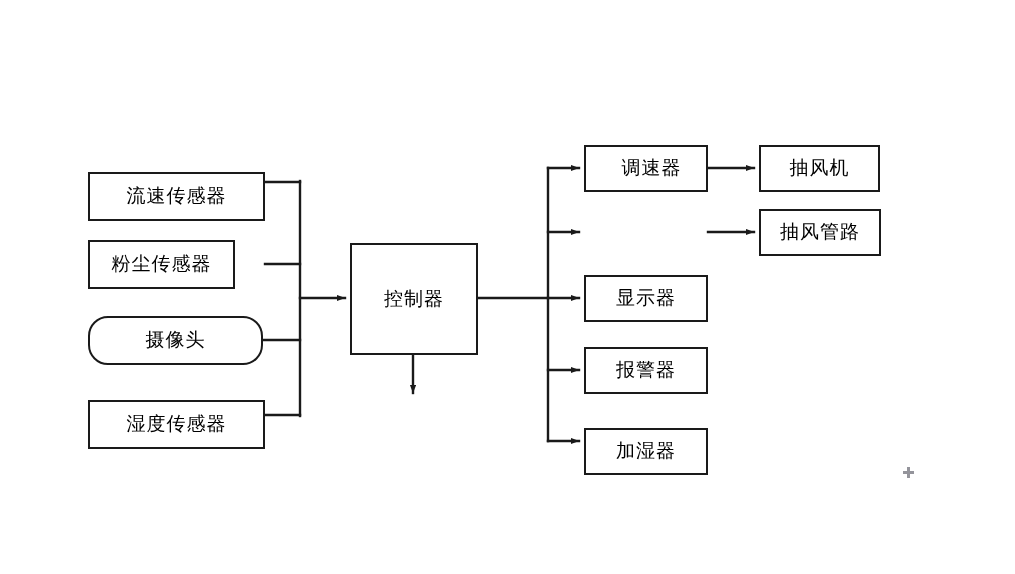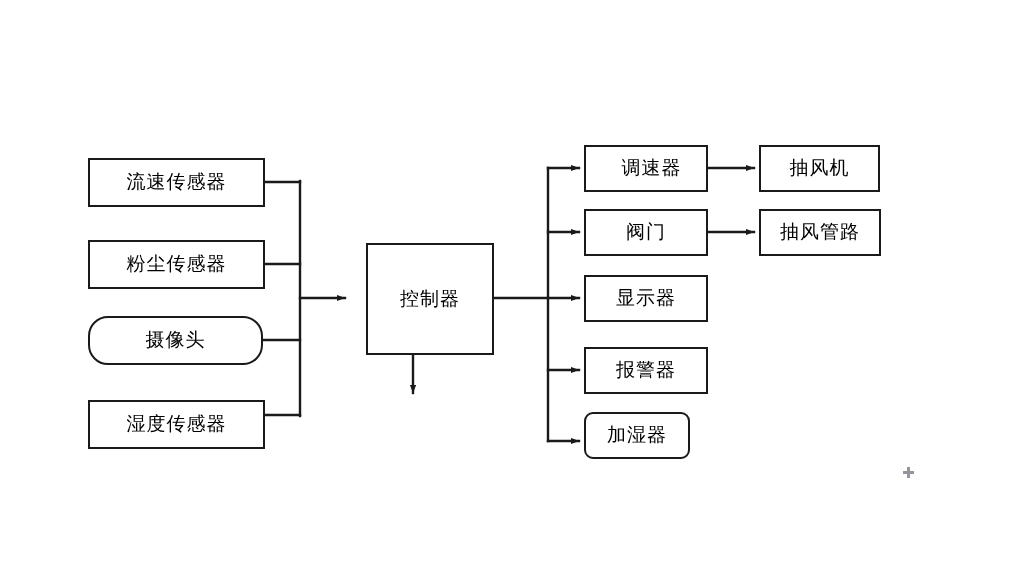--- a/index.html
+++ b/index.html
@@ -96,58 +96,55 @@
       <path d="M548,232 L579,232" marker-end="url(#arrow)"></path>
       <path d="M548,298 L579,298" marker-end="url(#arrow)"></path>
       <path d="M548,370 L579,370" marker-end="url(#arrow)"></path>
       <path d="M548,441 L579,441" marker-end="url(#arrow)"></path>
 
       <path d="M708,168 L754,168" marker-end="url(#arrow)"></path>
       <path d="M708,232 L754,232" marker-end="url(#arrow)"></path>
     </g>
   </svg>
 
-  <div class="node" style="left:88px; top:158px; width:177px; height:49px;">
+  <div class="node" style="left:88px; top:172px; width:177px; height:49px;">
     <span class="node-label">流速传感器</span>
   </div>
 
-  <div class="node" style="left:88px; top:240px; width:177px; height:49px;">
+  <div class="node" style="left:88px; top:240px; width:147px; height:49px;">
     <span class="node-label">粉尘传感器</span>
   </div>
 
   <div class="node" style="left:88px; top:316px; width:175px; height:49px;border-radius:20px;">
     <span class="node-label">摄像头</span>
   </div>
 
   <div class="node" style="left:88px; top:400px; width:177px; height:49px;">
     <span class="node-label">湿度传感器</span>
   </div>
 
-  <div class="node" style="left:350px; top:243px; width:128px; height:112px;margin-left:16px;">
+  <div class="node" style="left:350px; top:243px; width:128px; height:112px;">
     <span class="node-label">控制器</span>
   </div>
 
 
   <div class="node" style="left:584px; top:145px; width:124px; height:47px;padding-left:11px;">
     <span class="node-label">调速器</span>
   </div>
 
-  <div class="node" style="left:584px; top:209px; width:124px; height:47px;">
-    <span class="node-label">阀门</span>
-  </div>
 
   <div class="node" style="left:584px; top:275px; width:124px; height:47px;">
     <span class="node-label">显示器</span>
   </div>
 
   <div class="node" style="left:584px; top:347px; width:124px; height:47px;">
     <span class="node-label">报警器</span>
   </div>
 
-  <div class="node" style="left:584px; top:412px; width:106px; height:47px;border-radius:9px;">
+  <div class="node" style="left:584px; top:428px; width:124px; height:47px;">
     <span class="node-label">加湿器</span>
   </div>
 
   <div class="node" style="left:759px; top:145px; width:121px; height:47px;text-align:right;">
     <span class="node-label">抽风机</span>
   </div>
 
   <div class="node" style="left:759px; top:209px; width:122px; height:47px;">
     <span class="node-label">抽风管路</span>
   </div>

